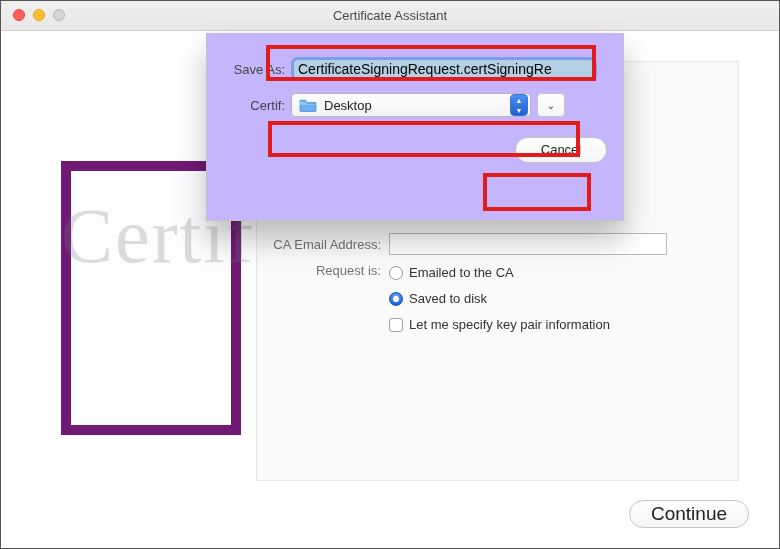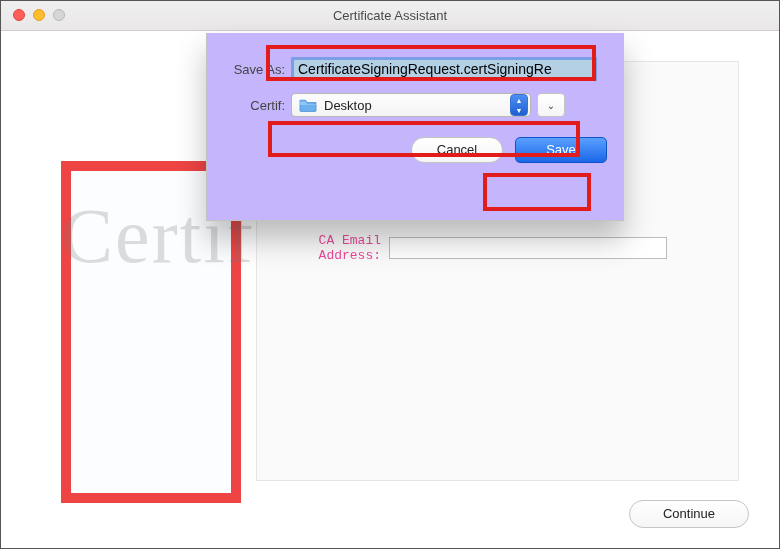--- a/index.html
+++ b/index.html
@@ -11,44 +11,44 @@
   .titlebar { position: absolute; top: 0; left: 0; right: 0; height: 30px;
     background: linear-gradient(#f0efef,#e9e7e7); border-bottom: 1px solid #d0cfce; }
   .traffic { position: absolute; top: 8px; left: 12px; display: flex; gap: 8px; }
   .tdot { width: 12px; height: 12px; border-radius: 50%; }
   .close { background: #ff5f57; border: 1px solid #e24640; }
   .min { background: #ffbd2e; border: 1px solid #e1a128; }
   .max { background: #d6d6d6; border: 1px solid #b8b8b8; }
   .wtitle { text-align: center; line-height: 30px; font-size: 13px; color: #4a4a4a; }
 
   
-  .bg-cert { position: absolute; left: 60px; top: 160px; width: 180px; height: 342px; border: 10px solid #ef4444; background: #fbfdfe; }
+  .bg-cert { position: absolute; left: 60px; top: 160px; width: 180px; height: 274px; border: 10px solid #701a75; background: #fbfdfe; }
   .bg-cert .script { position: absolute; left: -10px; top: 20px; font-family: 'Brush Script MT','Segoe Script',cursive; font-size: 78px; color: rgba(120,120,120,0.25); letter-spacing: 2px; }
   .seal { position: absolute; left: 260px; top: 320px; width: 100px; height: 100px; }
   .seal svg { width: 100%; height: 100%; opacity: 0.25; }
 
   
   .under-panel { position: absolute; left: 255px; top: 60px; right: 40px; height: 420px; border: 1px solid #e7e6e5; background: #fafafa; }
   .under-row { position: absolute; display:flex; align-items:center; }
-  .under-label { text-align: right; padding-right: 8px; color: #ec4899; font-size: 13px; font-family: Liberation Mono, monospace; }
+  .under-label { text-align: right; padding-right: 8px; color: #737373; font-size: 13px; }
   .under-input { height: 22px; border: 1px solid #bdbcbb; background: #fff; }
 
   .partial-text { position: absolute; color: #333; font-size: 14px; }
 
   
-  .btn-continue { position: absolute; right: 30px; bottom: 20px; width: 120px; height: 28px; border: 1px solid #c6c5c4; background: linear-gradient(#ffffff,#f5f5f5); border-radius: 14px; font-size: 13px; color: #222; text-align: center; line-height: 26px; }
+  .btn-continue { position: absolute; right: 30px; bottom: 20px; width: 120px; height: 28px; border: 1px solid #c6c5c4; background: linear-gradient(#ffffff,#f5f5f5); border-radius: 14px; font-size: 19px; color: #222; text-align: center; line-height: 26px; }
 
   
   .sheet { position: absolute; left: 184px; top: 32px; width: 418px; height: 188px;
     background: #c4b5fd; border: 1px solid #c3c2c0; border-top: none; box-shadow: 0 18px 28px rgba(0,0,0,0.25); margin-left: 21px; }
   .srow { display:flex; align-items:center; height: 36px; }
   .srow:first-child { margin-top: 18px; }
   .slabel { width: 84px; text-align: right; padding-right: 6px; font-size: 13px; color: #444; }
   .s-input-wrap { position: relative; }
-  .s-input { width: 306px; height: 24px; border: 3px solid #7a9fe6; border-radius: 1px; background: #fff; padding: 0 4px; font-size: 14px; }
+  .s-input { width: 306px; height: 24px; border: 3px solid #7a9fe6; border-radius: 7px; background: #fff; padding: 0 4px; font-size: 14px; }
   .s-input.selected { background: #b3d0e5; color: #000; }
   .s-input.plain { width: 306px; border: 1px solid #c8c7c6; background: #fff; height: 22px; }
 
   .where-group { display:flex; align-items:flex-start; gap: 6px; }
   .where-btn { display:flex; align-items:center; width: 240px; height: 24px; border: 1px solid #b8b7b6; background: linear-gradient(#fdfdfd,#f3f3f3); border-radius: 4px; }
   .fold-icon { width: 20px; height: 16px; margin: 0 6px 0 6px; }
   .fold-icon svg { width:100%; height:100%; }
   .where-text { font-size: 13px; color: #222; }
   .stepper { width: 18px; height: 22px; border-radius: 4px; border: 1px solid #3c73d6; background: linear-gradient(#4d8ff0,#1e60d4); margin-left: auto; margin-right: 2px; display:flex; flex-direction:column; }
   .stepper .tri { flex:1; display:flex; align-items:center; justify-content:center; color:#fff; font-size:7px; line-height:1; }
@@ -104,20 +104,28 @@
       </svg>
   </div>
 
   <div class="under-panel"></div>
 
   <div class="under-row" style="left:258px; top:232px; width:410px;">
     <div class="under-label" style="width:130px;">CA Email Address:</div>
     <div class="under-input" style="width:278px;"></div>
   </div>
 
+  <div class="under-row" style="left:258px; top:260px; width:410px; align-items:flex-start;">
+    <div class="under-label" style="width:130px; padding-top:2px;">Request is:</div>
+    <div style="display:flex; flex-direction:column; gap:8px; padding-top:2px;">
+      <div><span class="radio"></span><span class="opt-text">Emailed to the CA</span></div>
+      <div><span class="radio checked"></span><span class="opt-text">Saved to disk</span></div>
+      <div><span class="chk"></span><span class="opt-text">Let me specify key pair information</span></div>
+    </div>
+  </div>
 
   <div class="btn-continue">Continue</div>
 
   <div class="sheet">
     <div class="srow">
       <div class="slabel">Save As:</div>
       <div class="s-input-wrap">
         <input class="s-input selected" value="CertificateSigningRequest.certSigningRe" style="">
       </div>
     </div>
@@ -137,21 +145,20 @@
               <span class="tri">▼</span>
           </span>
         </div>
         <div class="expand-btn">
           <span>⌄</span>
         </div>
       </div>
     </div>
     <div class="sheet-buttons">
       <div class="btn cancel">Cancel</div>
-      <div class="btn save">Save</div>
     </div>
   </div>
 
   <div class="hl" style="left:265px; top:44px; width:330px; height:36px;"></div>
   <div class="hl" style="left:267px; top:120px; width:312px; height:36px;"></div>
   <div class="hl" style="left:482px; top:172px; width:108px; height:38px;"></div>
 
 </div>
 
 </body></html>

